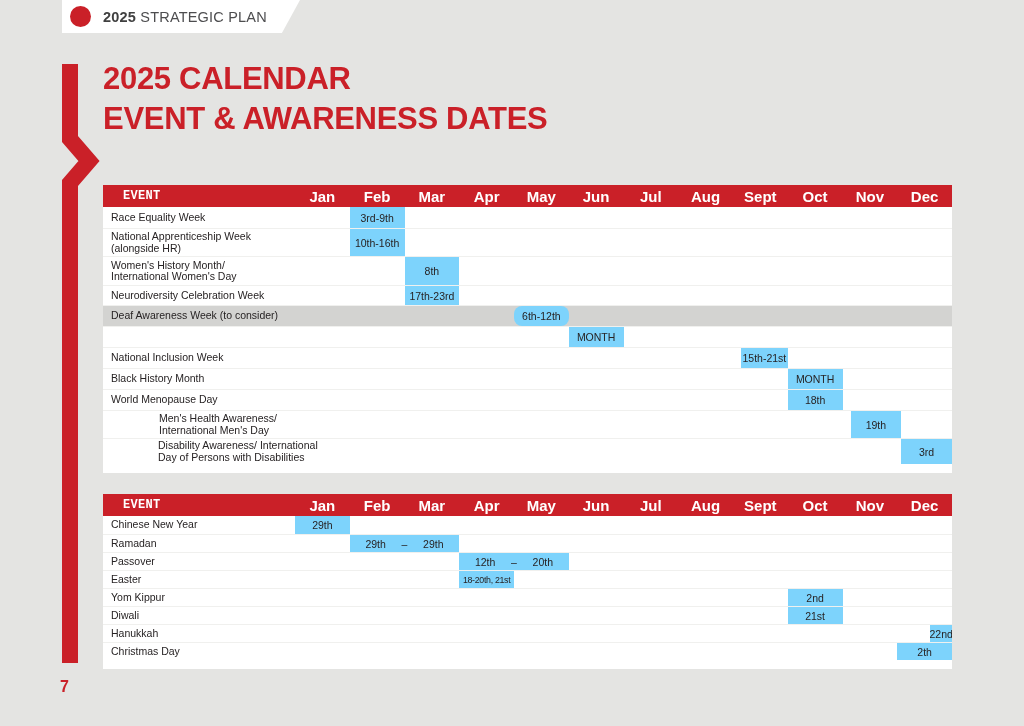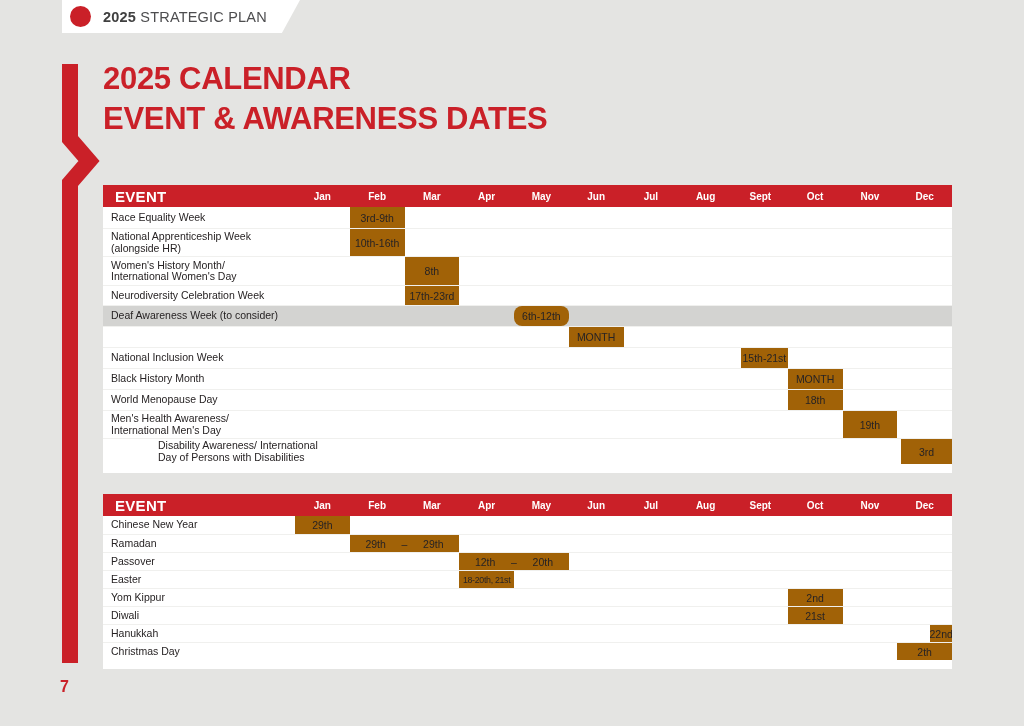--- a/index.html
+++ b/index.html
@@ -42,37 +42,37 @@
     position:absolute; left:103px; width:849px;
     background:#ffffff; padding-bottom:9px;
   }
   #table1 { top:185px; }
   #table2 { top:494px; }
 
   .t-header {
     display:grid; grid-template-columns:192px repeat(12, 1fr);
     height:22px; background:#ca2028; align-items:center; color:#ffffff;
   }
-  .t-header .event { font-size:15px; font-weight:bold; padding-left:12px; letter-spacing:0.3px; }
-  .t-header .month { font-size:10px; font-weight:bold; text-align:center; }
+  .t-header .event { font-size:12px; font-weight:bold; padding-left:20px; letter-spacing:0.3px;font-family:Liberation Mono, monospace; }
+  .t-header .month { font-size:15px; font-weight:bold; text-align:center; }
 
   .t-row {
     display:grid; grid-template-columns:192px repeat(12, 1fr);
     box-sizing:border-box; position:relative;
   }
   .t-row + .t-row { border-top:1.5px solid #f0f0ee; }
   .t-row.gray { background:#d3d3d1; }
 
   .t-label {
     grid-column:1;
     display:flex; flex-direction:column; justify-content:center;
     padding-left:8px; font-size:10.5px; line-height:11.5px; color:#272324;
   }
   .t-cell {
-    background:#a16207;
+    background:#7dd3fc;
     display:flex; align-items:center; justify-content:center;
     font-size:10.5px; color:#272324; white-space:nowrap; overflow:hidden;
   }
   .t-cell.range { display:grid; grid-template-columns:1fr auto 1fr; align-items:center; justify-items:center; }
   .t-cell.small { font-size:8.8px; letter-spacing:-0.3px; }
 
   .page-num {
     position:absolute; left:60px; top:678px;
     color:#ca2028; font-weight:bold; font-size:16px;
   }
@@ -159,21 +159,21 @@
         <span>Black History Month</span>
       </div>
       <div class="t-cell" style="grid-column: 11 / span 1;">MONTH</div>
     </div>
     <div class="t-row" style="height: 21px;">
       <div class="t-label">
         <span>World Menopause Day</span>
       </div>
       <div class="t-cell" style="grid-column: 11 / span 1;">18th</div>
     </div>
-    <div class="t-row" style="height: 28px;">
+    <div class="t-row" style="height: 28px; padding-left: 48px;">
       <div class="t-label">
         <span>Men's Health Awareness/</span>
         <span>International Men's Day</span>
       </div>
       <div class="t-cell" style="grid-column: 12 / span 1;">19th</div>
     </div>
     <div class="t-row" style="height: 26px; padding-left: 47px;">
       <div class="t-label">
         <span>Disability Awareness/ International</span>
         <span>Day of Persons with Disabilities</span>

